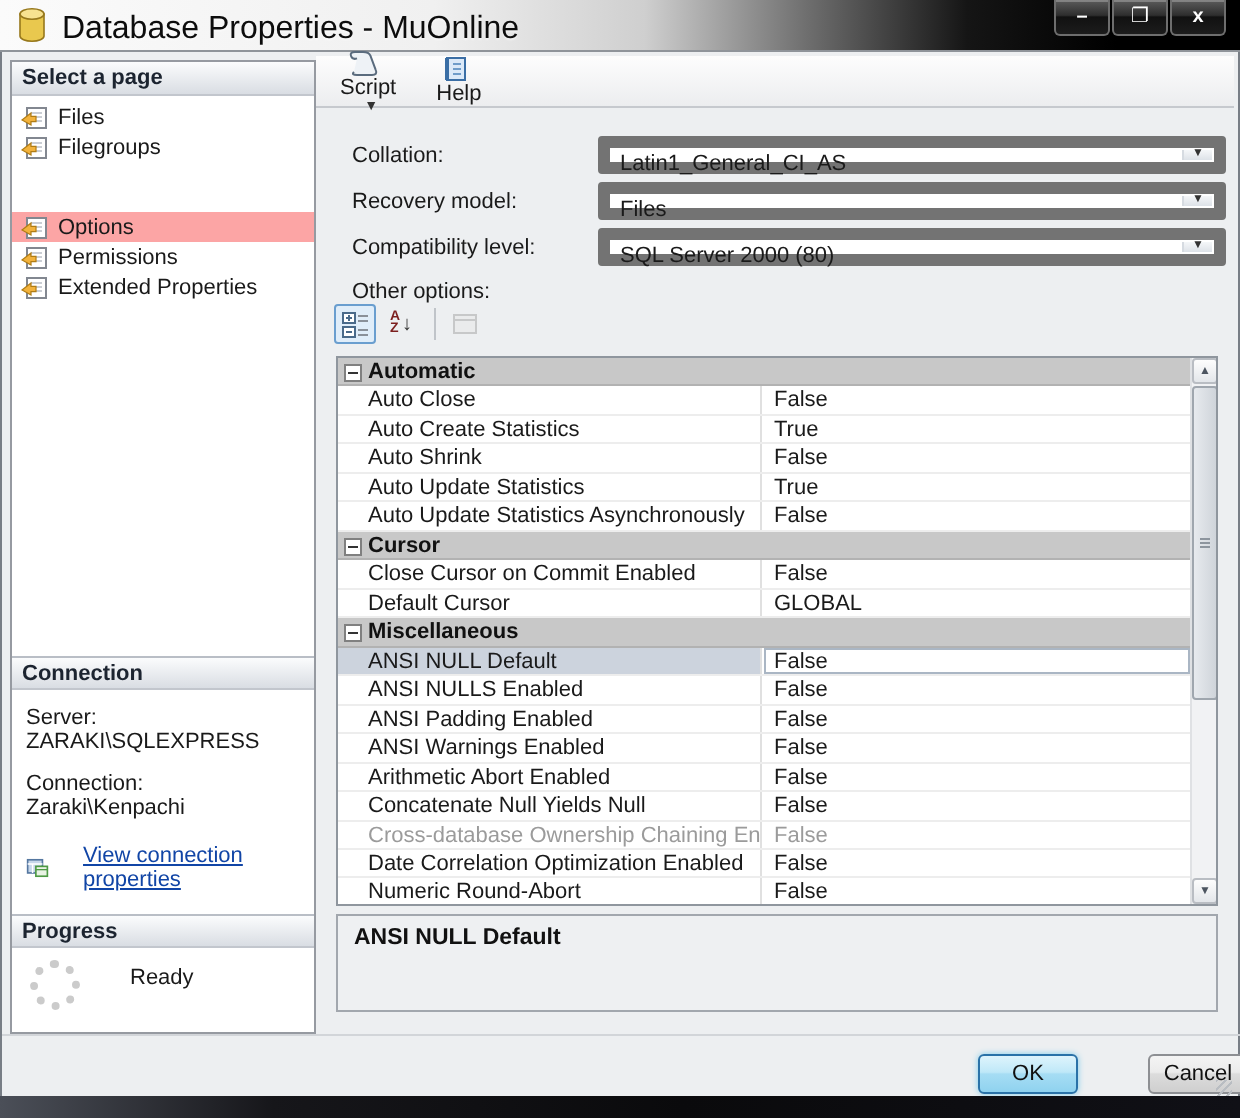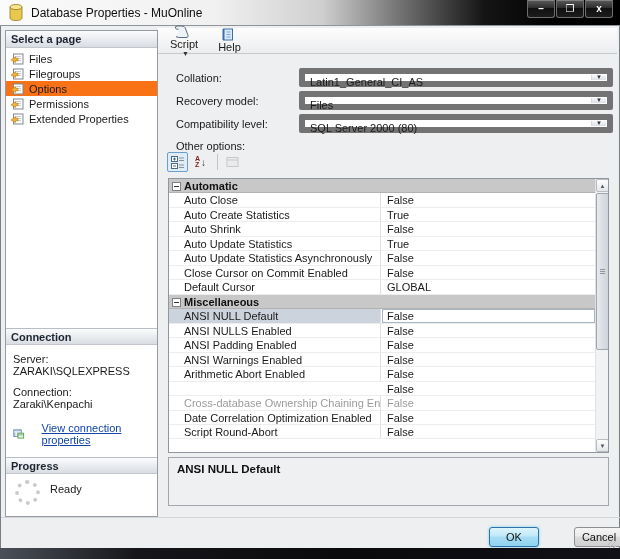--- a/index.html
+++ b/index.html
@@ -5,21 +5,21 @@
   * { margin:0; padding:0; box-sizing:border-box; }
   html,body { width:620px; height:559px; overflow:hidden; }
   body { font-family:"Liberation Sans","DejaVu Sans",sans-serif; font-size:11px;
          background:#0c0c0e; position:relative; }
 
   
   .titlebar { position:absolute; left:0; top:0; width:620px; height:26px;
     background:linear-gradient(90deg,#fbfbfb 0%,#f0f0f0 35%,#cfcfcf 52%,#6f6f6f 65%,#151515 78%,#000 90%);
     border-bottom:1px solid #8f949a; }
   .db-icon { position:absolute; left:9px; top:4px; width:14px; height:17px; }
-  .title-text { position:absolute; left:31px; top:6px; font-size:12px; color:#0d0d0d;
+  .title-text { position:absolute; left:31px; top:6px; font-size:16px; color:#0d0d0d;
     text-shadow:0 1px 1px rgba(255,255,255,.5); }
   .winbtns { position:absolute; right:7px; top:0; display:flex; }
   .winbtn { width:28px; height:18px; margin-left:1px; border:1px solid #6e6e6e; border-top:none;
     border-radius:0 0 3px 3px; background:linear-gradient(#5c5c5c,#2e2e2e 45%,#111 50%,#1c1c1c);
     color:#fff; font-size:10px; font-weight:bold; display:flex; align-items:center; justify-content:center;
     box-shadow:inset 0 1px 0 rgba(255,255,255,.25); }
 
   
   .dialog { position:absolute; left:0; top:26px; width:620px; height:522px;
     background:#edeff1; border-left:1px solid #787e86; border-right:1px solid #787e86; }
@@ -27,32 +27,32 @@
   .bottom-strip { position:absolute; left:0; top:548px; width:620px; height:11px;
     background:linear-gradient(90deg,#4b4f58 0%,#16161a 22%,#0a0a0c 55%,#101016 100%); }
 
   
   .sidebar { position:absolute; left:4px; top:4px; width:153px; height:487px;
     background:#fff; border:1px solid #969aa1; }
   .side-header { height:17px; background:linear-gradient(#fbfcfd,#d9dde3);
     border-bottom:1px solid #c2c6cd; font-weight:bold; color:#1c2430; padding:2px 5px; }
   .side-header.mid { border-top:1px solid #b9bec6; }
   .side-item { height:15px; display:flex; align-items:center; padding-left:4px; cursor:default; }
-  .side-item.active { background:#f97316; }
+  .side-item.active { background:#fca5a5;margin-top:25px; }
   .side-item .label { margin-left:5px; color:#1a1a1a; }
   .page-icon { width:14px; height:12px; flex:0 0 auto; }
   .conn-body { padding:8px 7px 0 7px; color:#1a1a1a; }
   .conn-body .cap { margin-top:9px; }
   .conn-body .cap:first-child { margin-top:0; }
   .link-row { display:flex; align-items:center; margin-top:12px; }
   .link { color:#1145a6; text-decoration:underline; margin-left:17px; cursor:pointer; }
   .prog-body { position:relative; height:52px; }
   .spinner { position:absolute; left:9px; top:6px; width:25px; height:25px;
     border:4px dotted #cbcbcb; border-radius:50%; }
-  .ready { position:absolute; left:44px; top:9px; color:#1a1a1a; }
+  .ready { position:absolute; left:59px; top:9px; color:#1a1a1a; }
 
   
   .toolbar { position:absolute; left:157px; top:2px; width:459px; height:26px;
     background:linear-gradient(#fdfdfd,#ecedef); border-bottom:1px solid #c6c9ce;
     display:flex; align-items:center; }
   .tb-item { display:flex; align-items:center; margin-left:8px; color:#1a1a1a;flex-direction:column; }
   .tb-item .t { margin-left:4px; }
   .tb-arrow { font-size:7px; color:#333; margin-left:7px; }
 
   
@@ -295,20 +295,24 @@
           <div class="cell-val">False</div>
         </div>
         <div class="g-row item">
           <div class="cell-name">Auto Update Statistics</div>
           <div class="cell-val">True</div>
         </div>
         <div class="g-row item">
           <div class="cell-name">Auto Update Statistics Asynchronously</div>
           <div class="cell-val">False</div>
         </div>
+        <div class="g-row cat">
+          <span class="cbox"></span>
+          <span class="cat-label">Cursor</span>
+        </div>
         <div class="g-row item">
           <div class="cell-name">Close Cursor on Commit Enabled</div>
           <div class="cell-val">False</div>
         </div>
         <div class="g-row item">
           <div class="cell-name">Default Cursor</div>
           <div class="cell-val">GLOBAL</div>
         </div>
         <div class="g-row cat">
           <span class="cbox"></span>
@@ -328,32 +332,33 @@
         </div>
         <div class="g-row item">
           <div class="cell-name">ANSI Warnings Enabled</div>
           <div class="cell-val">False</div>
         </div>
         <div class="g-row item">
           <div class="cell-name">Arithmetic Abort Enabled</div>
           <div class="cell-val">False</div>
         </div>
         <div class="g-row item">
+          <div class="cell-name">Concatenate Null Yields Null</div>
           <div class="cell-val">False</div>
         </div>
         <div class="g-row item dis">
           <div class="cell-name">Cross-database Ownership Chaining Enabled</div>
           <div class="cell-val">False</div>
         </div>
         <div class="g-row item">
           <div class="cell-name">Date Correlation Optimization Enabled</div>
           <div class="cell-val">False</div>
         </div>
         <div class="g-row item">
-          <div class="cell-name">Script Round-Abort</div>
+          <div class="cell-name">Numeric Round-Abort</div>
           <div class="cell-val">False</div>
         </div>
       </div>
     <div class="vscroll">
       <div class="sbtn up">▲</div>
       <div class="sthumb"></div>
       <div class="sbtn down">▼</div>
     </div>
   </div>
 

